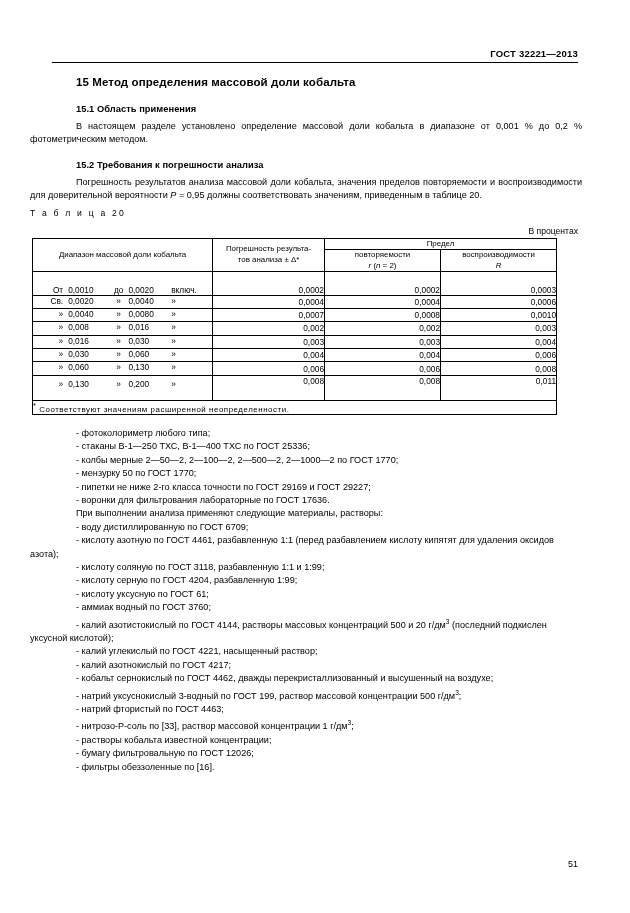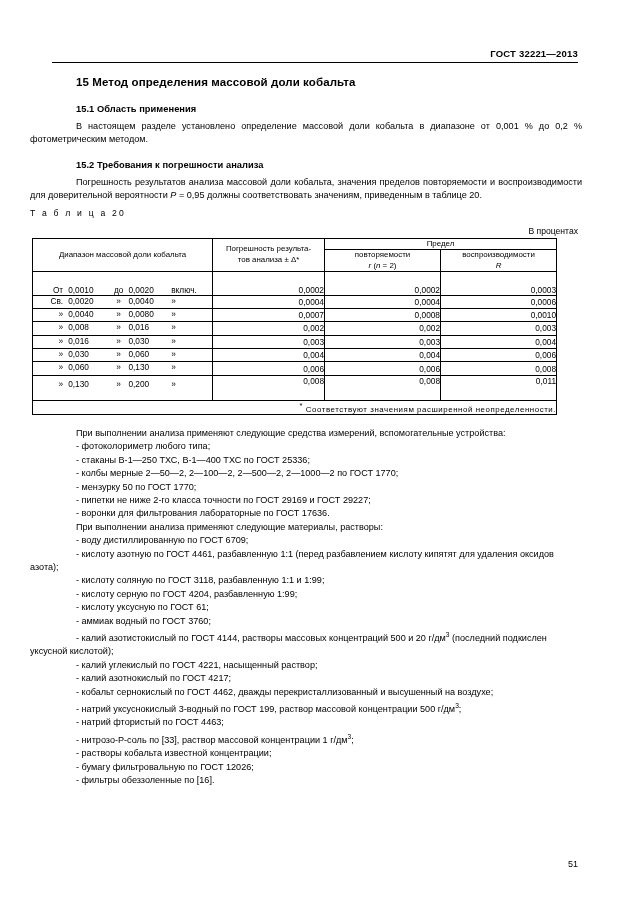--- a/index.html
+++ b/index.html
@@ -74,21 +74,21 @@
   .r-v2   { width:46px; text-align:left; }
   .r-suf  { width:46px; text-align:left; padding-left:2px; }
 
   tr.firstrow td { padding-top:5px; }
   tr.firstrow td.num { height:17.4px; vertical-align:bottom; }
   tr.firstrow .rangerow { height:17.4px; align-items:flex-end; padding-bottom:0; }
   tr.lastrow td.num { padding-bottom:6px; height:18.4px; vertical-align:top; }
   tr.lastrow .rangerow { height:18.4px; align-items:flex-start; }
 
   td.footnote {
-    font-size:7.9px; padding:5px 0 6px 42px; letter-spacing:.55px;text-align:right;
+    font-size:7.9px; padding:5px 0 6px 42px; letter-spacing:.55px;
   }
   .fn-star { font-size:7.5px; vertical-align:super; }
 
   
   ul.items { list-style:none; margin:0; padding:0; }
   ul.items li {
     font-size:9.1px; line-height:13.4px; margin:0;
     text-indent:46px; text-align:left;
   }
   sup { font-size:6.6px; vertical-align:super; }
@@ -267,21 +267,20 @@
       <tfoot>
         <tr>
           <td colspan="4" class="footnote"><span class="fn-star">*</span> <span>Соответствуют  значениям  расширенной  неопределенности.</span></td>
         </tr>
       </tfoot>
     </table>
 
     <div class="spacer-12"></div>
 
 
-    <p class="para" style="margin-bottom:0">При выполнении анализа применяют следующие средства измерений, вспомогательные устройства:</p>
     <ul class="items">
         <li>- фотоколориметр любого типа;</li>
         <li>- стаканы В-1—250 ТХС, В-1—400 ТХС по ГОСТ 25336;</li>
         <li>- колбы мерные 2—50—2, 2—100—2, 2—500—2, 2—1000—2 по ГОСТ 1770;</li>
         <li>- мензурку 50 по ГОСТ 1770;</li>
         <li>- пипетки не ниже 2-го класса точности по ГОСТ 29169 и ГОСТ 29227;</li>
         <li>- воронки для фильтрования лабораторные по ГОСТ 17636.</li>
       </ul>
 
     <p class="para" style="margin-bottom:0">При выполнении анализа применяют следующие материалы, растворы:</p>

